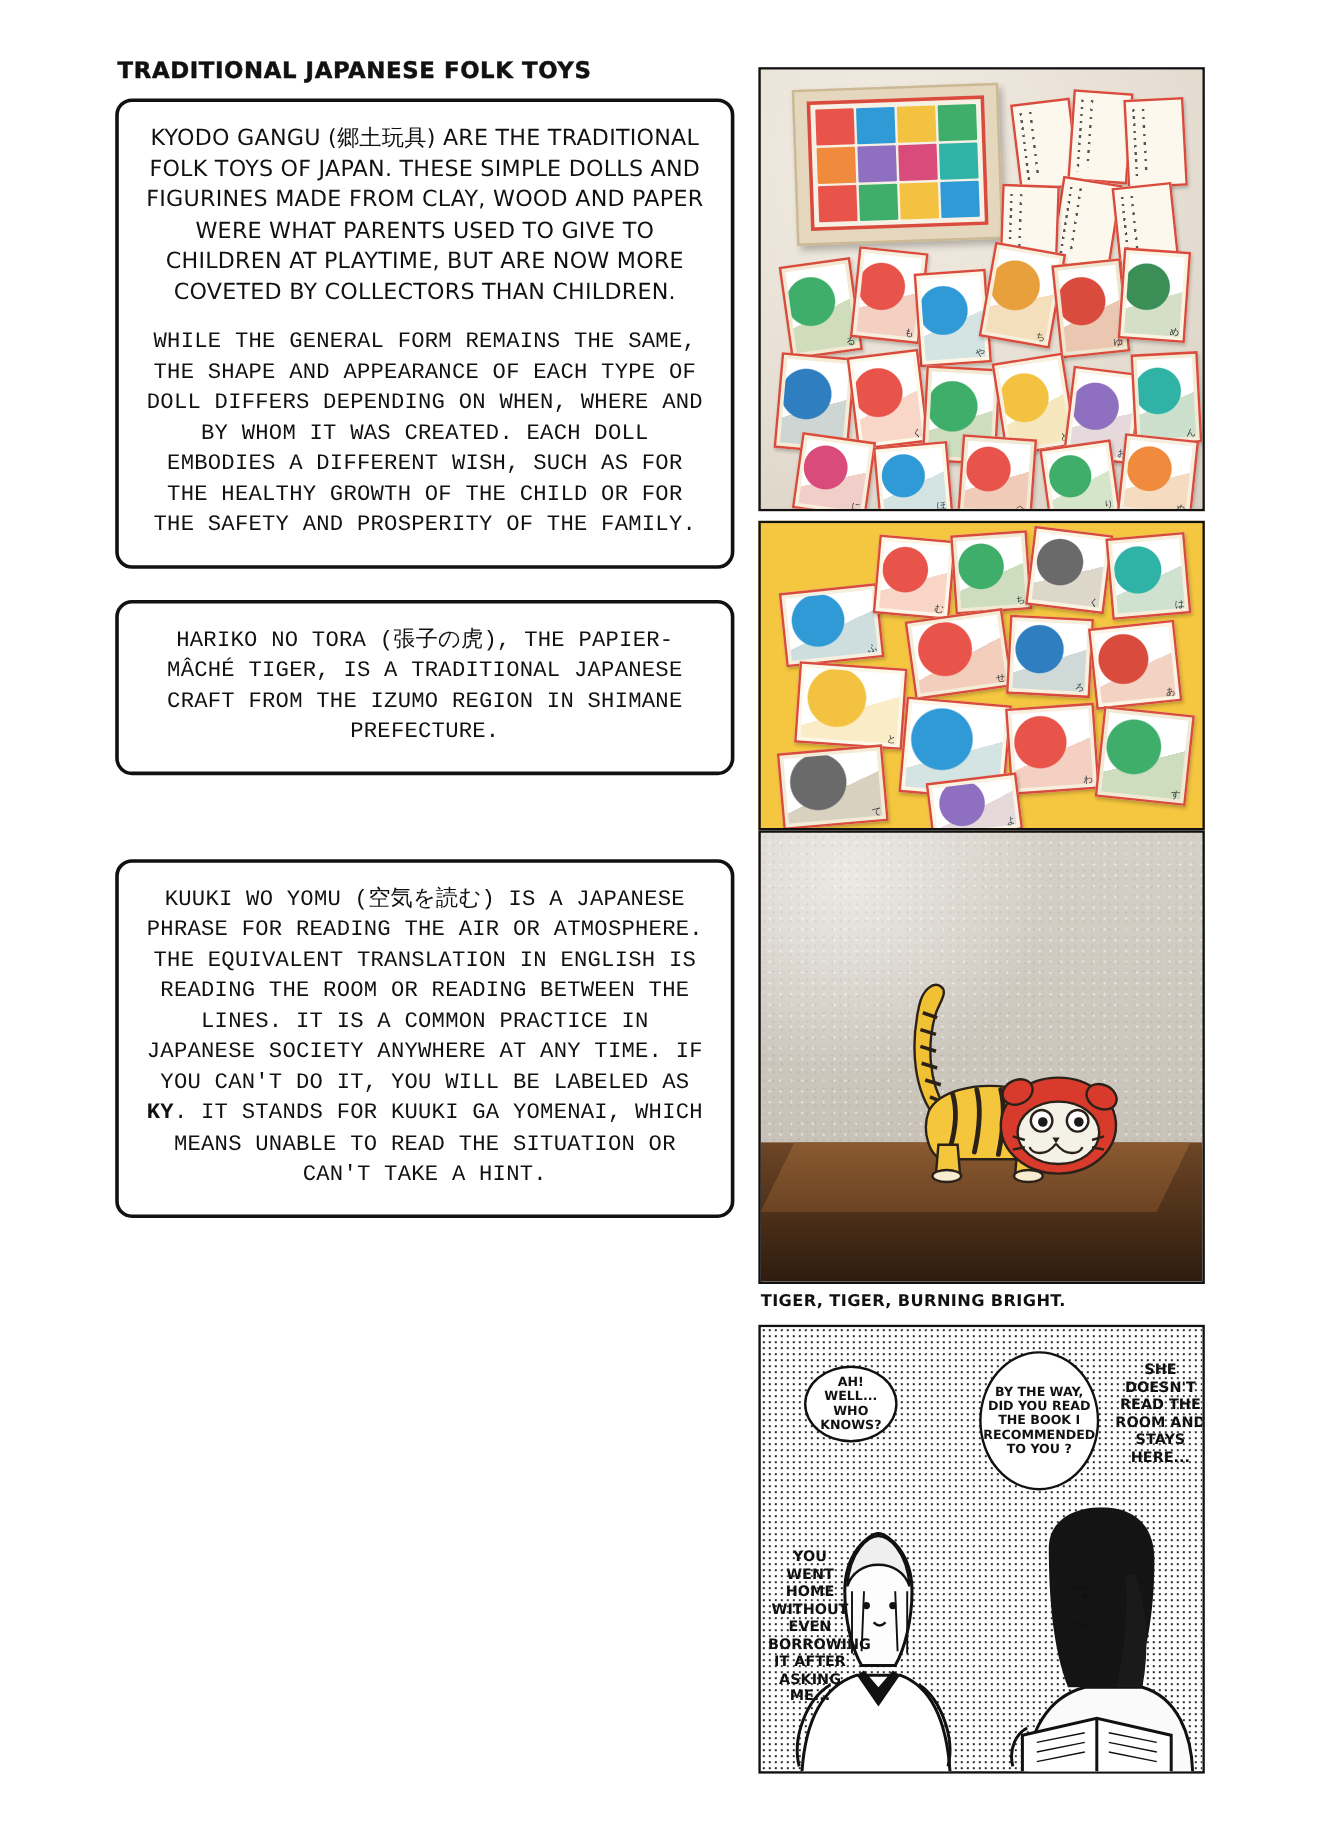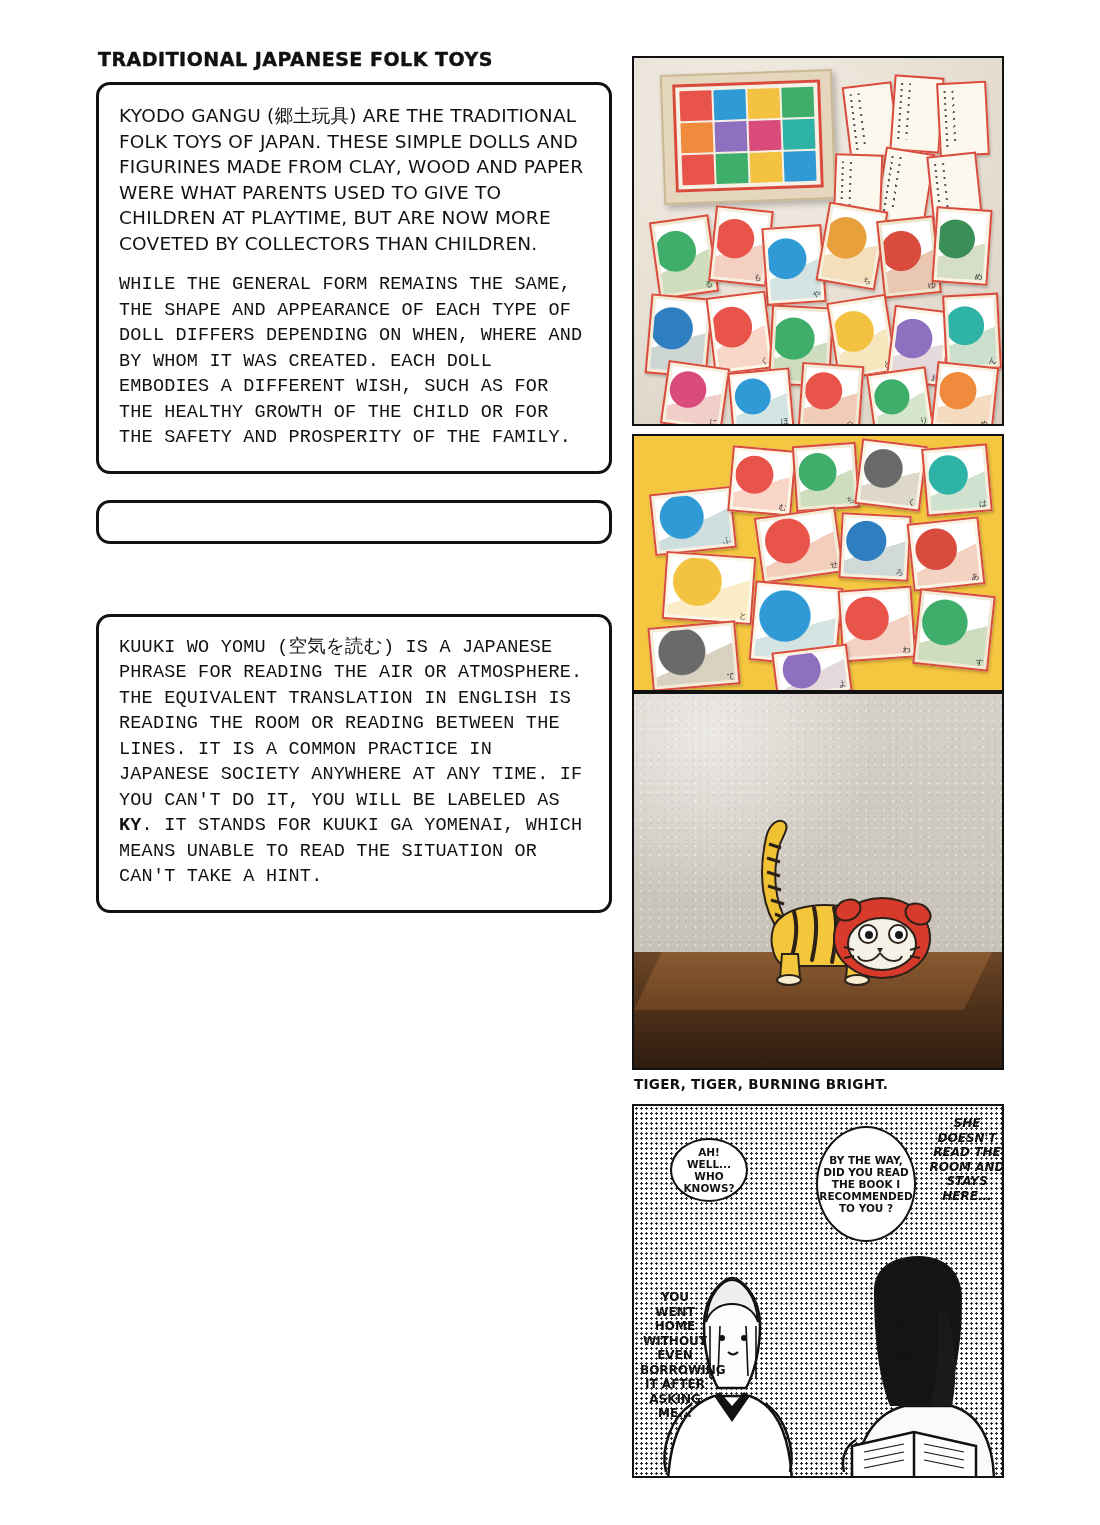--- a/index.html
+++ b/index.html
@@ -43,20 +43,21 @@
     box-sizing: border-box;
     background: #fff;
   }
   .textbox p {
     margin: 0 0 16px 0;
     font-size: 18.5px;
     line-height: 25.5px;
     letter-spacing: 0.2px;
     color: #111;
     text-transform: uppercase;
+    text-align: center;
   }
   .textbox p:last-child { margin-bottom: 0; font-family: Liberation Mono, monospace; }
   .textbox p b { font-weight: bold; }
 
   .gap-a { height: 26px; }
   .gap-b { height: 26px; }
 
   
   .right-col {
     position: absolute;
@@ -217,20 +218,21 @@
 
     <div class="textbox">
       <p>KYODO GANGU (郷土玩具) ARE THE TRADITIONAL FOLK TOYS OF JAPAN. THESE SIMPLE DOLLS AND FIGURINES MADE FROM CLAY, WOOD AND PAPER WERE WHAT PARENTS USED TO GIVE TO CHILDREN AT PLAYTIME, BUT ARE NOW MORE COVETED BY COLLECTORS THAN CHILDREN.</p>
       <p>WHILE THE GENERAL FORM REMAINS THE SAME, THE SHAPE AND APPEARANCE OF EACH TYPE OF DOLL DIFFERS DEPENDING ON WHEN, WHERE AND BY WHOM IT WAS CREATED. EACH DOLL EMBODIES A DIFFERENT WISH, SUCH AS FOR THE HEALTHY GROWTH OF THE CHILD OR FOR THE SAFETY AND PROSPERITY OF THE FAMILY.</p>
     </div>
 
     <div class="gap-a"></div>
 
 
     <div class="textbox">
+      <p style="margin-bottom:0">HARIKO NO TORA (張子の虎), THE PAPIER-MÂCHÉ TIGER, IS A TRADITIONAL JAPANESE CRAFT FROM THE IZUMO REGION IN SHIMANE PREFECTURE.</p>
     </div>
 
     <div class="gap-b"></div>
 
     <div class="textbox" style="margin-top:44px;">
       <p><span>KUUKI WO YOMU (空気を読む) IS A JAPANESE PHRASE FOR READING THE AIR OR ATMOSPHERE. THE EQUIVALENT TRANSLATION IN ENGLISH IS READING THE ROOM OR READING BETWEEN THE LINES. IT IS A COMMON PRACTICE IN JAPANESE SOCIETY ANYWHERE AT ANY TIME. IF YOU CAN'T DO IT, YOU WILL BE LABELED AS </span><b>KY</b><span>. IT STANDS FOR KUUKI GA YOMENAI, WHICH MEANS UNABLE TO READ THE SITUATION OR CAN'T TAKE A HINT.</span></p>
     </div>
   </div>
 
   <div class="right-col">
@@ -490,19 +492,19 @@
           <path d="M90 188 l40 8"></path>
             <path d="M90 196 l40 8"></path>
             <path d="M90 204 l40 8"></path>
         </g>
         <path d="M10 216 C6 200 14 188 22 184" stroke="#111" stroke-width="2.5" fill="none"></path>
       </svg>
 
       <div id="manga-bubbles">
           <div class="bubble" style="left: 36px; top: 32px; width: 78px; height: 64px;">AH! WELL... WHO KNOWS?</div>
           <div class="bubble" style="left: 182px; top: 20px; width: 100px; height: 116px;">BY THE WAY, DID YOU READ THE BOOK I RECOMMENDED TO YOU ?</div>
-          <div class="freetext" style="left: 292px; top: 10px; width: 82px; font-style: italic;">SHE DOESN'T READ THE ROOM AND STAYS HERE...</div>
+          <div class="freetext" style="left: 292px; top: 28px; width: 82px;">SHE DOESN'T READ THE ROOM AND STAYS HERE...</div>
           <div class="freetext" style="left: 6px; top: 184px; width: 70px;">YOU WENT HOME WITHOUT EVEN BORROWING IT AFTER ASKING ME...</div>
         </div>
     </div>
 
   </div>
 </div>
 
 </body></html>

